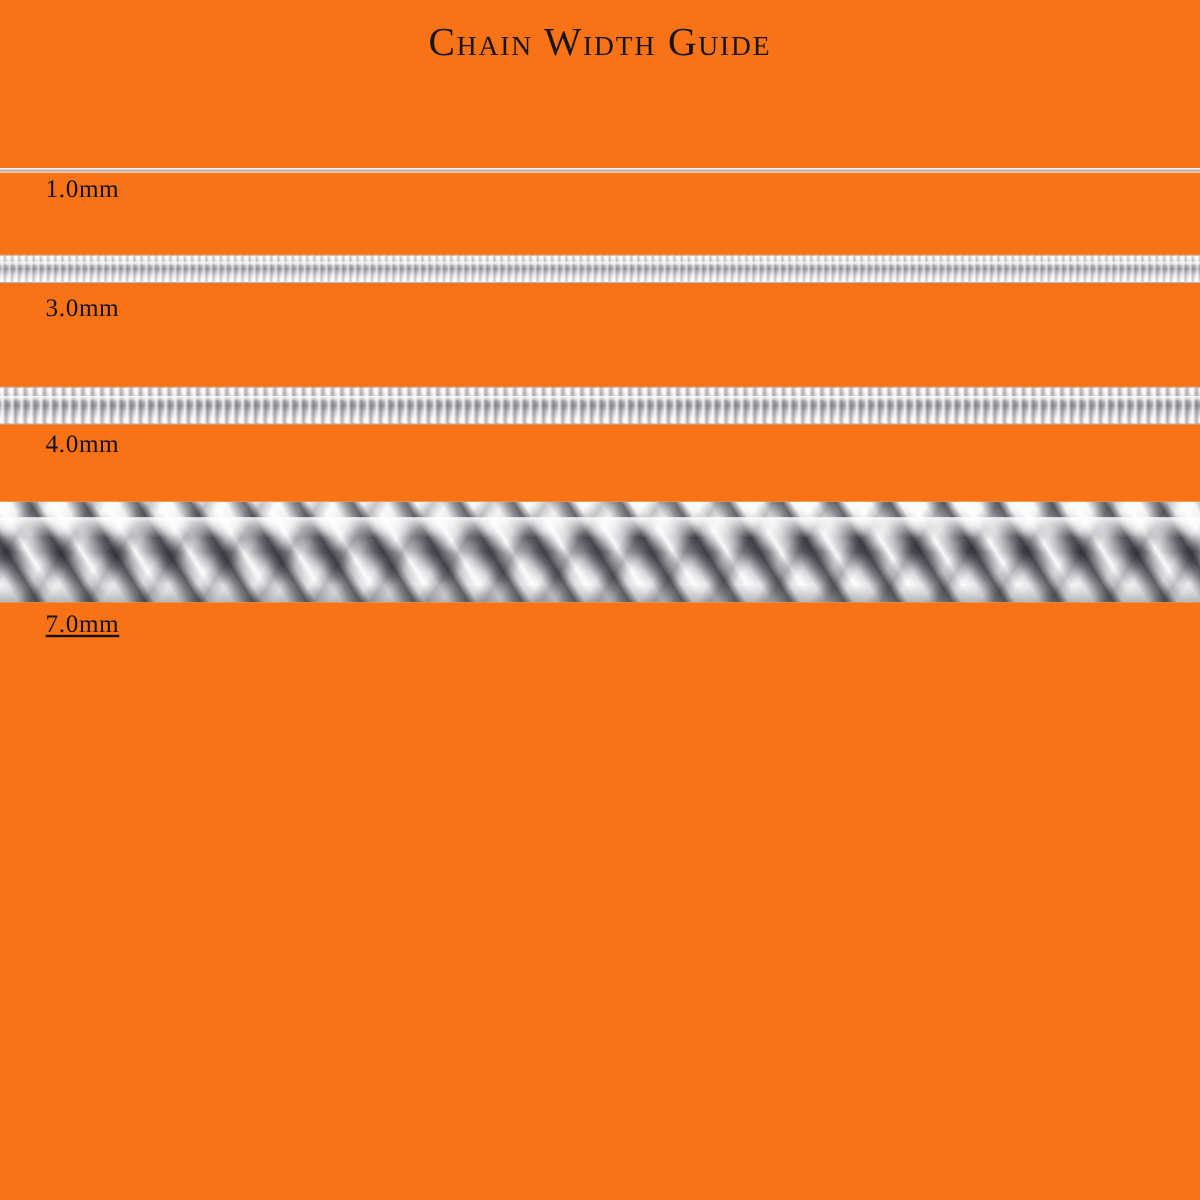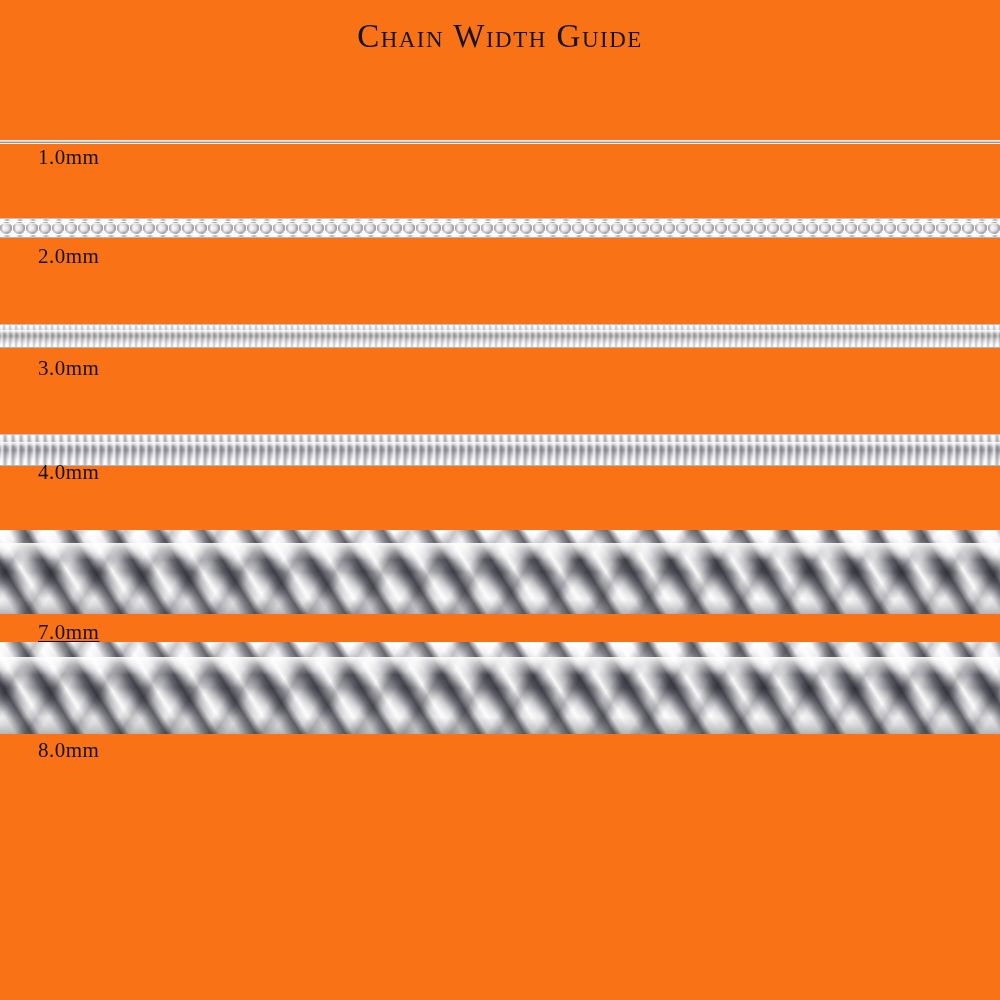--- a/index.html
+++ b/index.html
@@ -213,71 +213,50 @@
     <div class="row">
       <div class="chain-wrap" style="top:40px;">
         <div class="chain c1">
           <div class="links"></div>
           <div class="sheen"></div>
         </div>
       </div>
       <div class="label" style="top:45px;">1.0mm</div>
     </div>
 
-    <div class="row">
-      <div class="chain-wrap" style="top:6px;">
-        <div class="chain c2">
-          <div class="links"></div>
-          <div class="dots"></div>
-          <div class="sheen"></div>
-        </div>
-      </div>
-      <div class="label" style="top:32px;">2.0mm</div>
-    </div>
 
     <div class="row">
       <div class="chain-wrap" style="top:0px;">
         <div class="chain c3">
           <div class="links"></div>
           <div class="sheen"></div>
         </div>
       </div>
       <div class="label" style="top:32px;">3.0mm</div>
     </div>
 
     <div class="row">
       <div class="chain-wrap" style="top:-2px;">
         <div class="chain c4">
           <div class="links"></div>
           <div class="sheen"></div>
         </div>
       </div>
-      <div class="label" style="top:24px;">4.0mm</div>
+      <div class="label" style="top:34px;">4.0mm</div>
     </div>
 
 
 
     <div class="row">
       <div class="chain-wrap" style="top:-18px;">
         <div class="rope c7">
           <div class="strandA"></div>
           <div class="strandB"></div>
           <div class="gloss"></div>
           <div class="shadeBottom"></div>
         </div>
       </div>
       <div class="label" style="top:72px;text-decoration:underline;">7.0mm</div>
     </div>
 
-    <div class="row">
-      <div class="chain-wrap" style="top:-18px;">
-        <div class="rope c8">
-          <div class="strandA"></div>
-          <div class="strandB"></div>
-          <div class="gloss"></div>
-          <div class="shadeBottom"></div>
-        </div>
-      </div>
-      <div class="label" style="top:78px;">8.0mm</div>
-    </div>
 
   </div>
 </div>
 
 </body></html>

